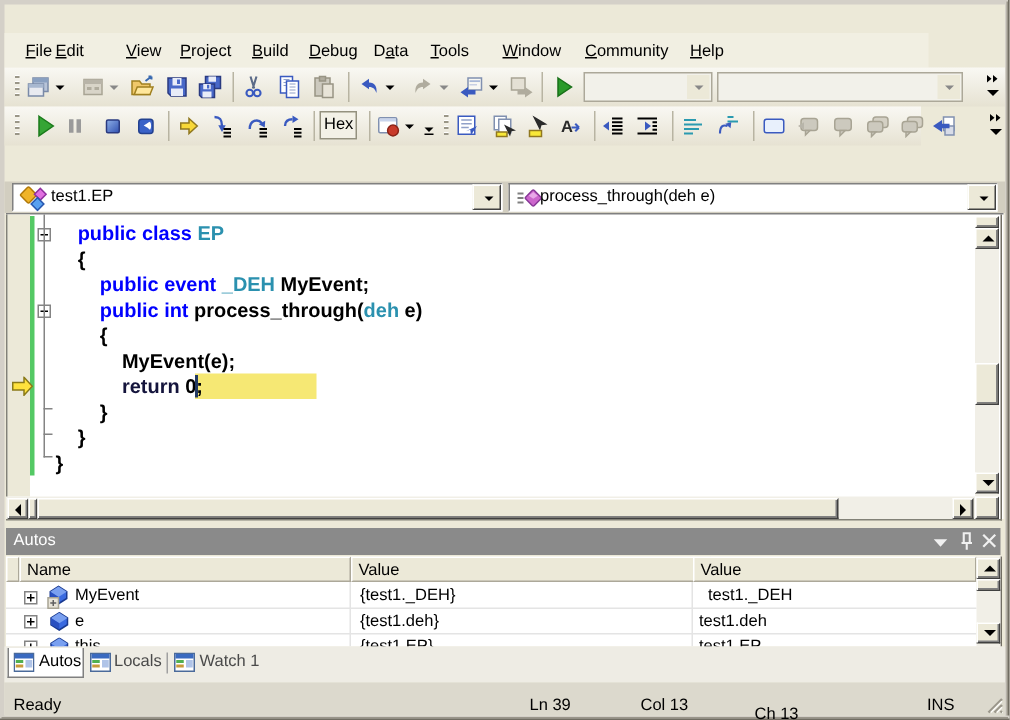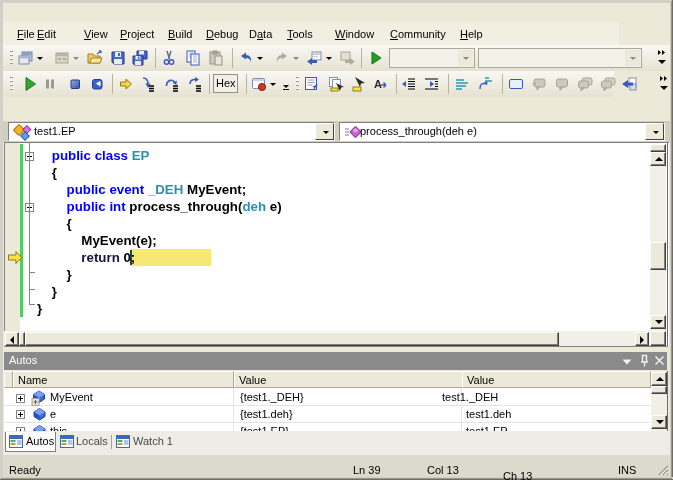--- a/index.html
+++ b/index.html
@@ -447,21 +447,21 @@
         <path d="M6.5 0.5 L12 4 L12 8.5 L6.5 12 L1 8.5 L1 4 Z" fill="#3a6ae0" stroke="#1a3a90"></path>
         <path d="M6.5 0.5 L12 4 L6.5 7.5 L1 4 Z" fill="#7aa0f0"></path>
         <path d="M1 8.5 L6.5 11.5 L6.5 7.5 L1 4 Z" fill="#2a50c0"></path>
       </svg>
    <svg class="abs" style="left:29px;top:54px" width="13" height="13" viewBox="0 0 13 13">
         <path d="M6.5 0.5 L12 4 L12 8.5 L6.5 12 L1 8.5 L1 4 Z" fill="#3a6ae0" stroke="#1a3a90"></path>
         <path d="M6.5 0.5 L12 4 L6.5 7.5 L1 4 Z" fill="#7aa0f0"></path>
       </svg>
    <div class="arow" style="left:46px;top:20px;">MyEvent</div>
    <div class="arow" style="left:236px;top:20px;">{test1._DEH}</div>
-   <div class="arow" style="left:438px;top:20px;text-align:center;">test1._DEH</div>
+   <div class="arow" style="left:468px;top:20px;text-align:center;">test1._DEH</div>
    <div class="arow" style="left:46px;top:37px;">e</div>
    <div class="arow" style="left:236px;top:37px;">{test1.deh}</div>
    <div class="arow" style="left:462px;top:37px;">test1.deh</div>
    <div class="arow" style="left:46px;top:54px;">this</div>
    <div class="arow" style="left:236px;top:54px;">{test1.EP}</div>
    <div class="arow" style="left:462px;top:54px;">test1.EP</div>
 
    <div class="track" style="left:647px;top:0px;width:16px;height:60px;"></div>
    <div class="sbtn" style="left:647px;top:1px;width:16px;height:14px;"></div>
    <div class="sarr" style="left:652px;top:6px;border-left:4px solid transparent;border-right:4px solid transparent;border-bottom:4px solid #000;"></div>

